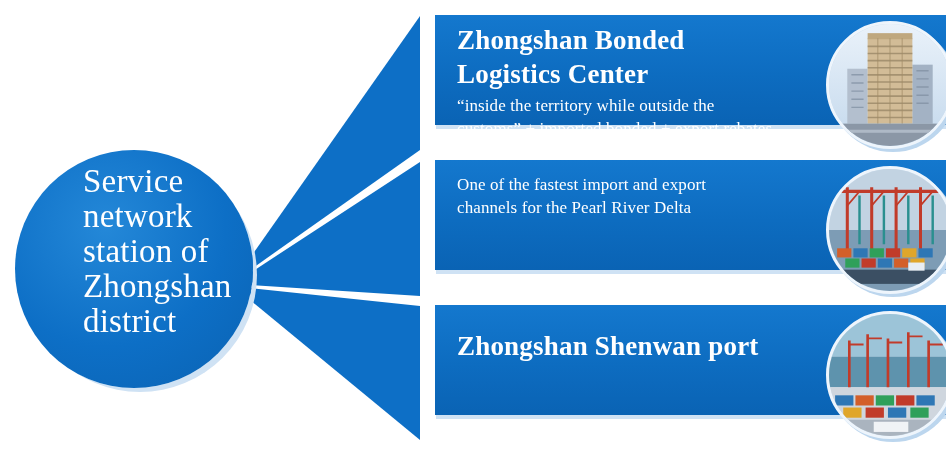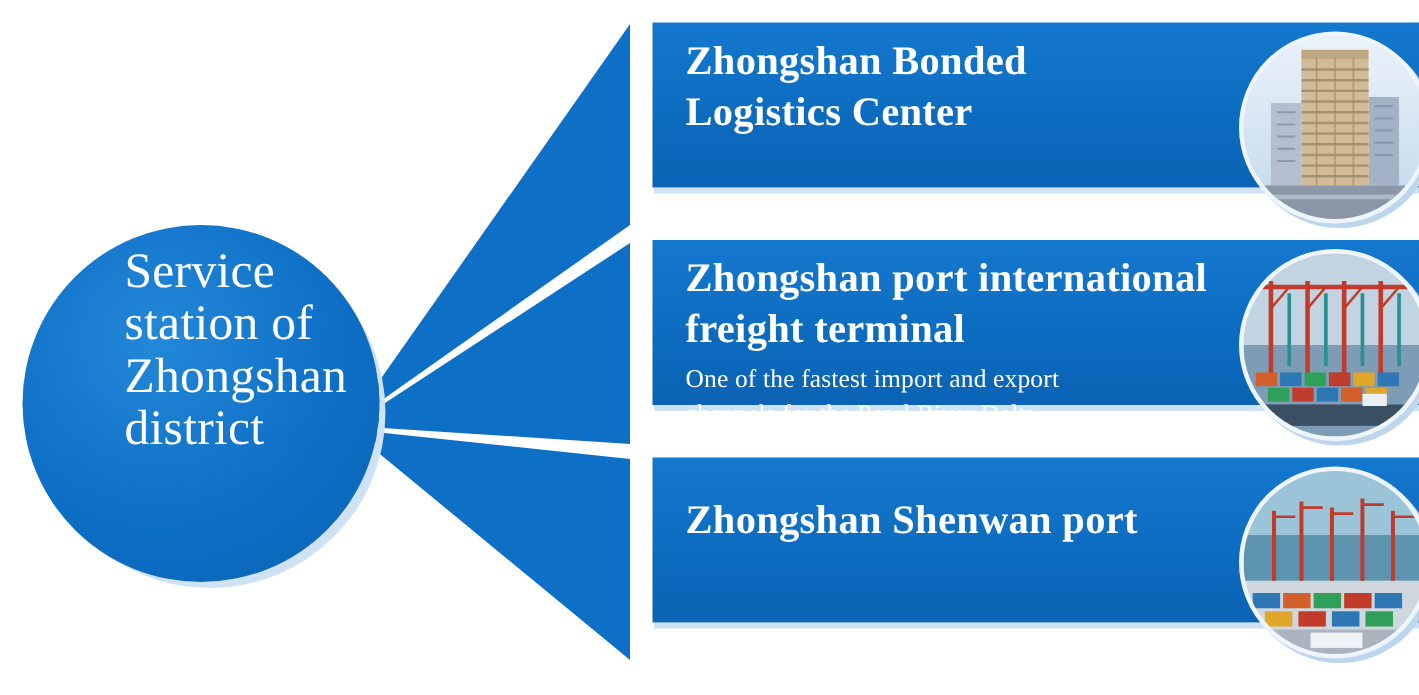--- a/index.html
+++ b/index.html
@@ -57,29 +57,32 @@
 
   <svg class="connectors" viewBox="0 0 946 463" xmlns="http://www.w3.org/2000/svg" aria-hidden="true">
     <polygon points="250,258 420,16 420,150 250,270" fill="#0d6fc6"></polygon>
     <polygon points="250,273 420,162 420,296 250,285" fill="#0d6fc6"></polygon>
     <polygon points="250,288 420,306 420,440 250,300" fill="#0d6fc6"></polygon>
   </svg>
 
   <div class="hub">
     <div class="hub-text">
       <div class="hub-line">Service</div>
+      <div class="hub-line">network</div>
       <div class="hub-line">station of</div>
       <div class="hub-line">Zhongshan</div>
       <div class="hub-line">district</div>
     </div>
   </div>
 
   <div class="panel panel-0">
     <div class="panel-title">Zhongshan Bonded
 Logistics Center</div>
+    <div class="panel-subtitle">“inside the territory while outside the
+customs” + imported bonded + export rebates</div>
     <div class="photo">
       <svg viewBox="0 0 120 120" xmlns="http://www.w3.org/2000/svg">
         <defs>
           <linearGradient id="sky1" x1="0" y1="0" x2="0" y2="1">
             <stop offset="0" stop-color="#eaf2fa"></stop>
               <stop offset="1" stop-color="#c3d8ec"></stop>
           </linearGradient>
         </defs>
         <rect width="120" height="120" fill="url(#sky1)"></rect>
         <rect x="18" y="44" width="20" height="54" fill="#b3bfce"></rect>
@@ -89,22 +92,20 @@
         <path d="M38 22 H82 M38 29 H82 M38 36 H82 M38 43 H82 M38 50 H82 M38 57 H82 M38 64 H82 M38 71 H82 M38 78 H82 M38 85 H82 M38 92 H82" stroke="#8e7c5c" stroke-width="1.6" opacity="0.65"></path>
         <path d="M48 14 V98 M60 14 V98 M72 14 V98" stroke="#a08b66" stroke-width="1.2" opacity="0.6"></path>
         <path d="M22 50 H34 M22 58 H34 M22 66 H34 M22 74 H34 M22 82 H34 M86 46 H98 M86 54 H98 M86 62 H98 M86 70 H98 M86 78 H98" stroke="#7e8da0" stroke-width="1.4" opacity="0.7"></path>
         <rect x="0" y="98" width="120" height="22" fill="#8b97a6"></rect>
         <rect x="0" y="104" width="120" height="3" fill="#aeb9c6"></rect>
       </svg>
     </div>
   </div>
 
   <div class="panel panel-1">
-    <div class="panel-title">Zhongshan port international
-freight terminal</div>
     <div class="panel-subtitle">One of the fastest import and export
 channels for the Pearl River Delta</div>
     <div class="photo">
       <svg viewBox="0 0 120 120" xmlns="http://www.w3.org/2000/svg">
         <rect width="120" height="60" fill="#c2d3e2"></rect>
         <rect y="60" width="120" height="60" fill="#7d9cb5"></rect>
         <path d="M6 22 H114" stroke="#c13b2a" stroke-width="3"></path>
         <path d="M18 18 V80 M42 18 V80 M66 18 V80 M90 18 V80" stroke="#c13b2a" stroke-width="3"></path>
         <path d="M18 36 L30 22 M42 36 L54 22 M66 36 L78 22 M90 36 L102 22" stroke="#c13b2a" stroke-width="1.6"></path>
         <path d="M30 26 V74 M54 26 V74 M78 26 V74 M102 26 V74" stroke="#2a8f8f" stroke-width="2.4"></path>

